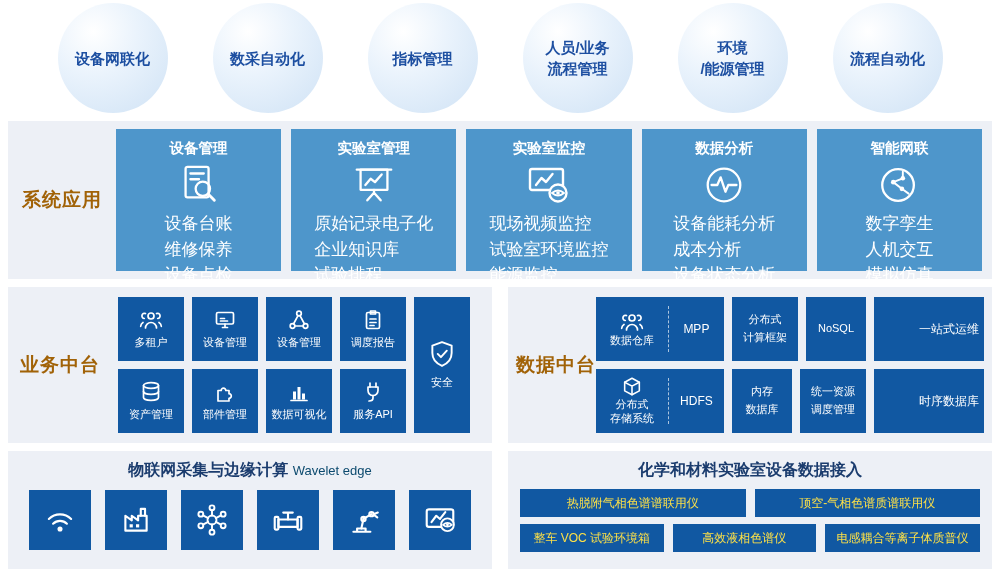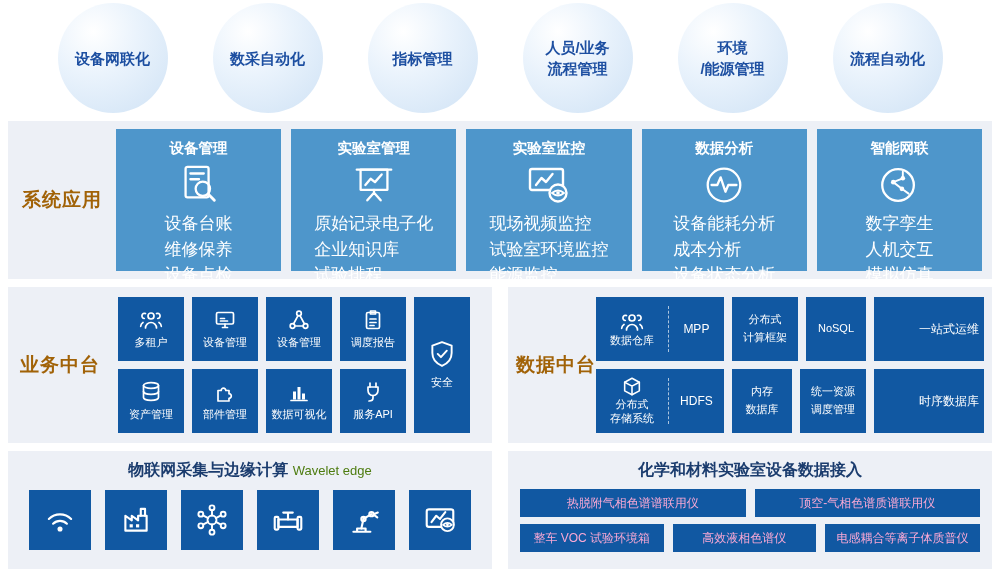--- a/index.html
+++ b/index.html
@@ -44,26 +44,26 @@
   .combo-left{flex:1.3;display:flex;flex-direction:column;align-items:center;justify-content:center;gap:0;}
   .combo-sep{width:0;height:46px;border-left:1px dashed rgba(255,255,255,.65);}
   .combo-right{flex:1;display:flex;align-items:center;justify-content:center;font-size:12px;}
   .t60{width:60px;height:64px;}
   .t-wide{flex:1;height:64px;font-size:12px;padding-left:40px;}
 
   
   .row3{margin:8px 8px 0;display:flex;gap:16px;}
   .iot,.lab{flex:1;height:118px;padding:9px 12px;display:flex;flex-direction:column;box-sizing:border-box;}
   .panel-title{text-align:center;font-size:16px;font-weight:bold;color:#1b3c6e;}
-  .panel-title .sub{font-weight:normal;font-size:13px;color:#4d7c0f;}
+  .panel-title .sub{font-weight:normal;font-size:13px;color:#0c4a6e;}
   .iot-tiles{display:flex;justify-content:center;gap:14px;margin-top:9px;}
   .iot-tile{width:62px;height:60px;background:#1158a2;display:flex;align-items:center;justify-content:center;}
   .lab-rows{display:flex;flex-direction:column;gap:7px;margin-top:8px;}
   .lab-row{display:flex;gap:9px;}
-  .lab-tile{background:#1158a2;color:#f9a8d4;font-size:12px;height:28px;display:flex;
+  .lab-tile{background:#1158a2;color:#fde047;font-size:12px;height:28px;display:flex;
             align-items:center;justify-content:center;flex:1;}
   .lab-tile.w11{flex:1.08;}
   svg{display:block;}
 </style>
 </head>
 <body>
 
 <div class="canvas">
 
   <div class="bubbles">

